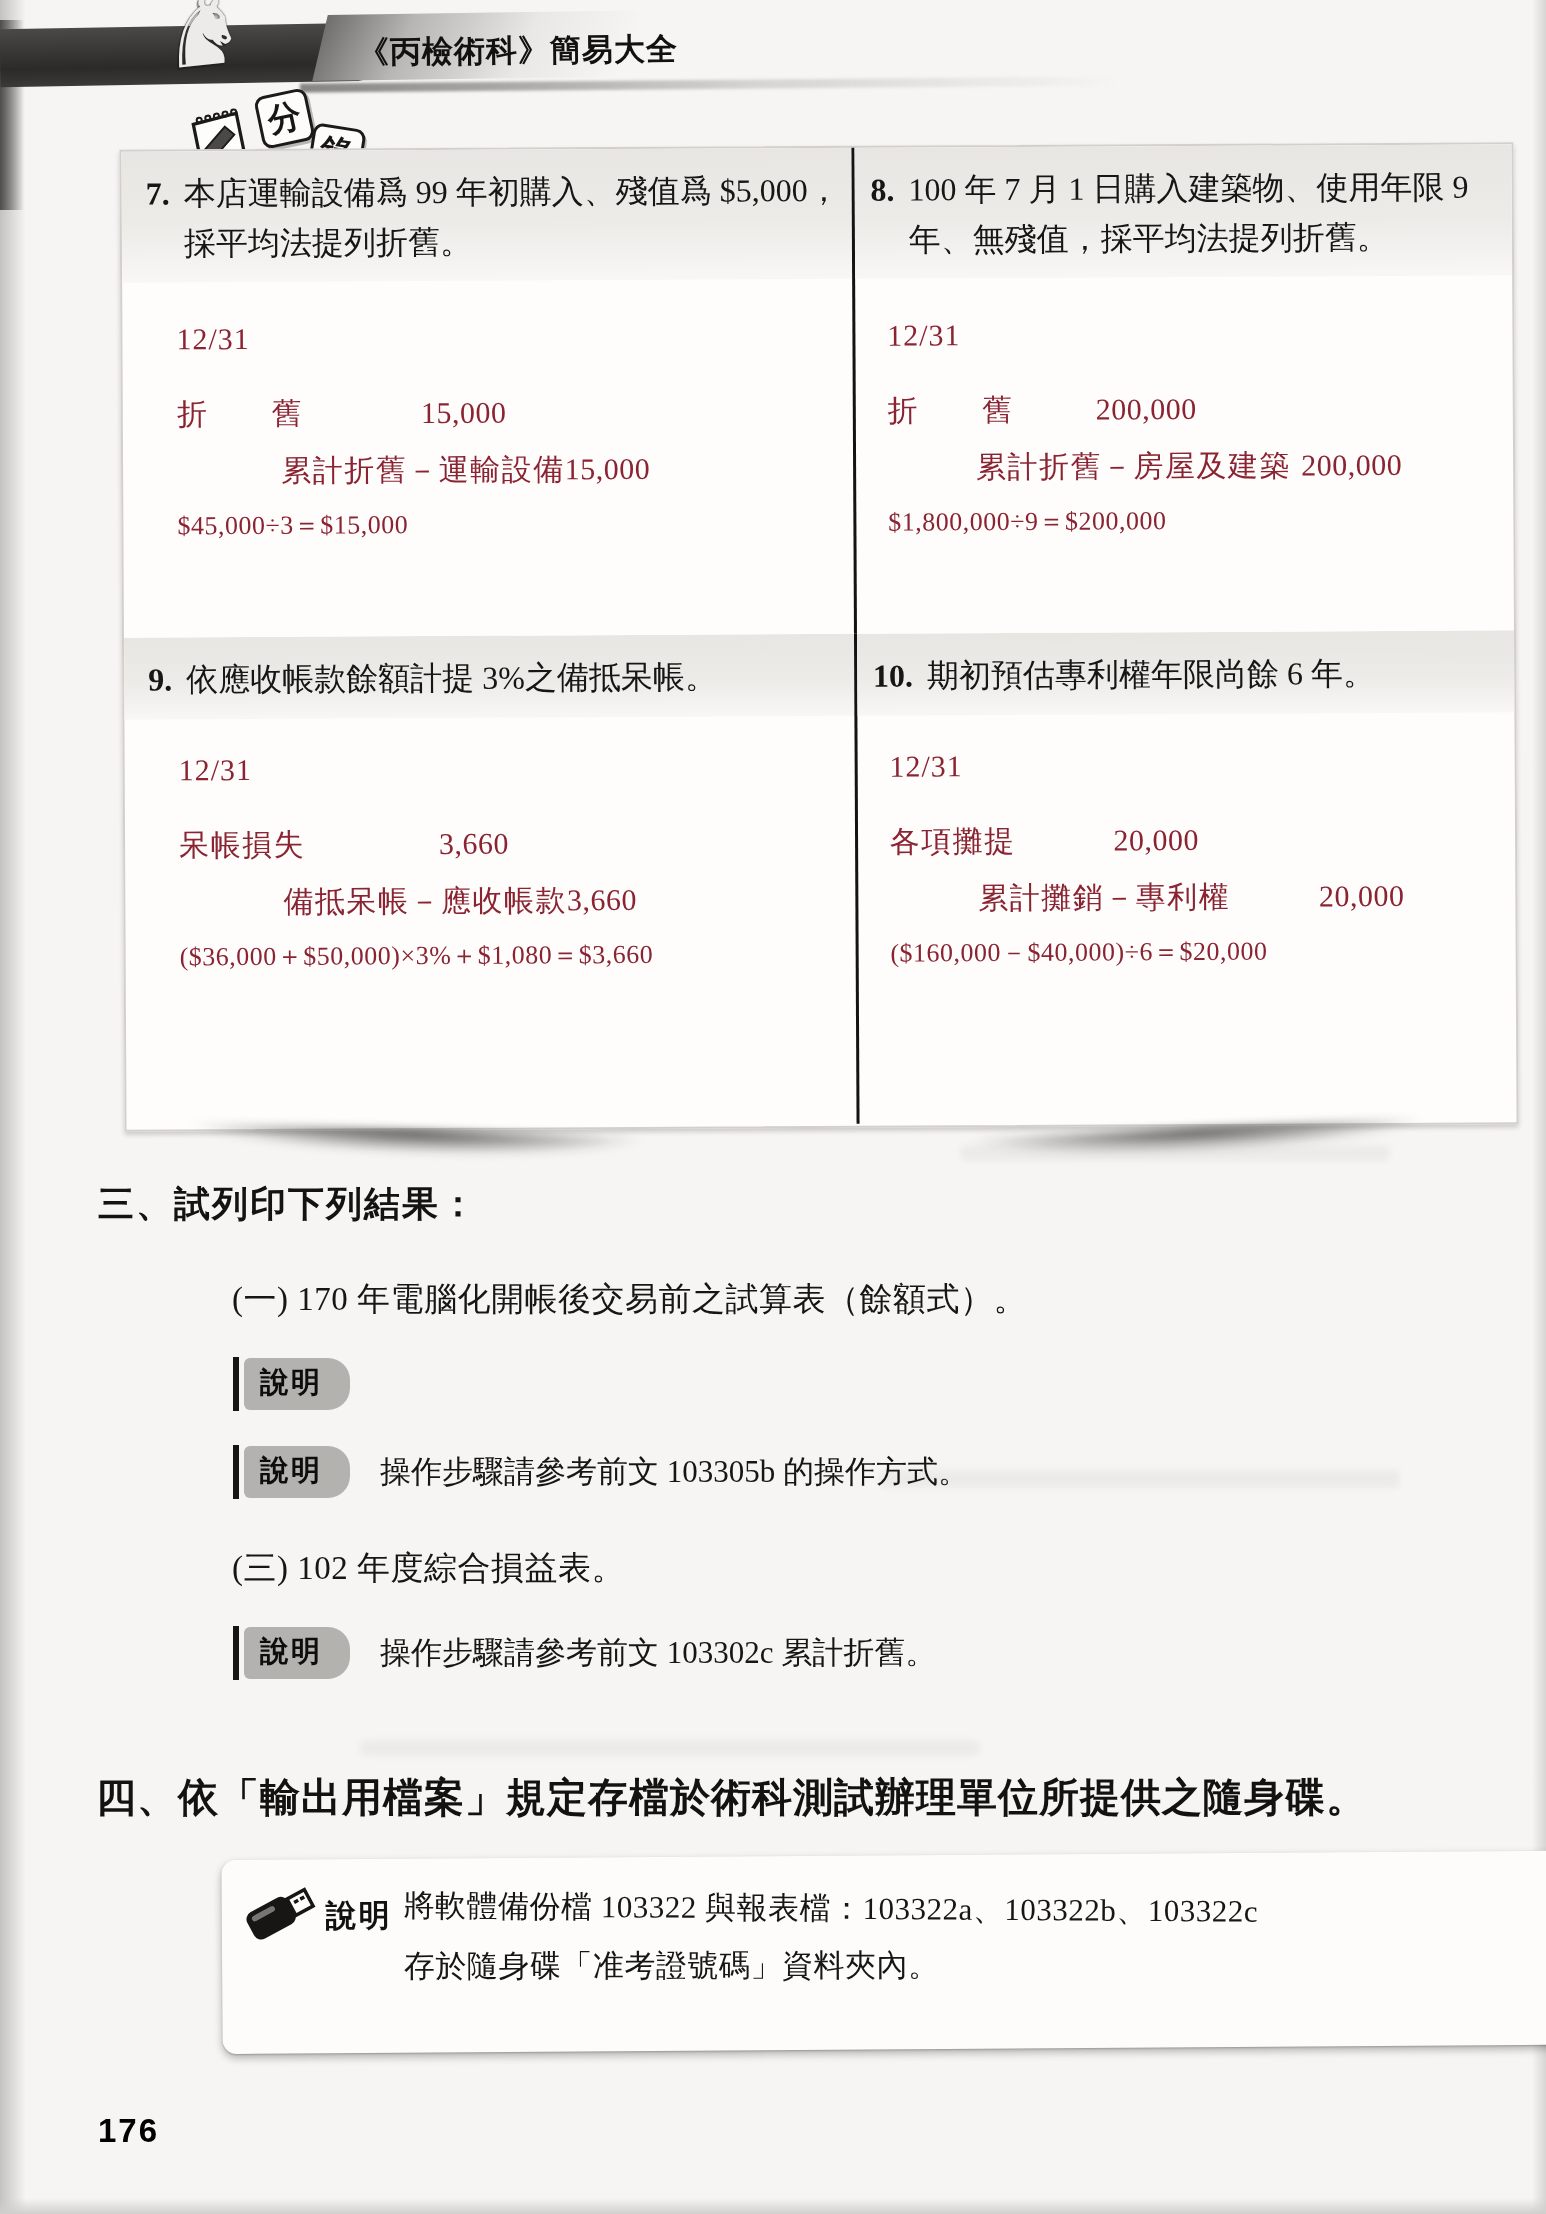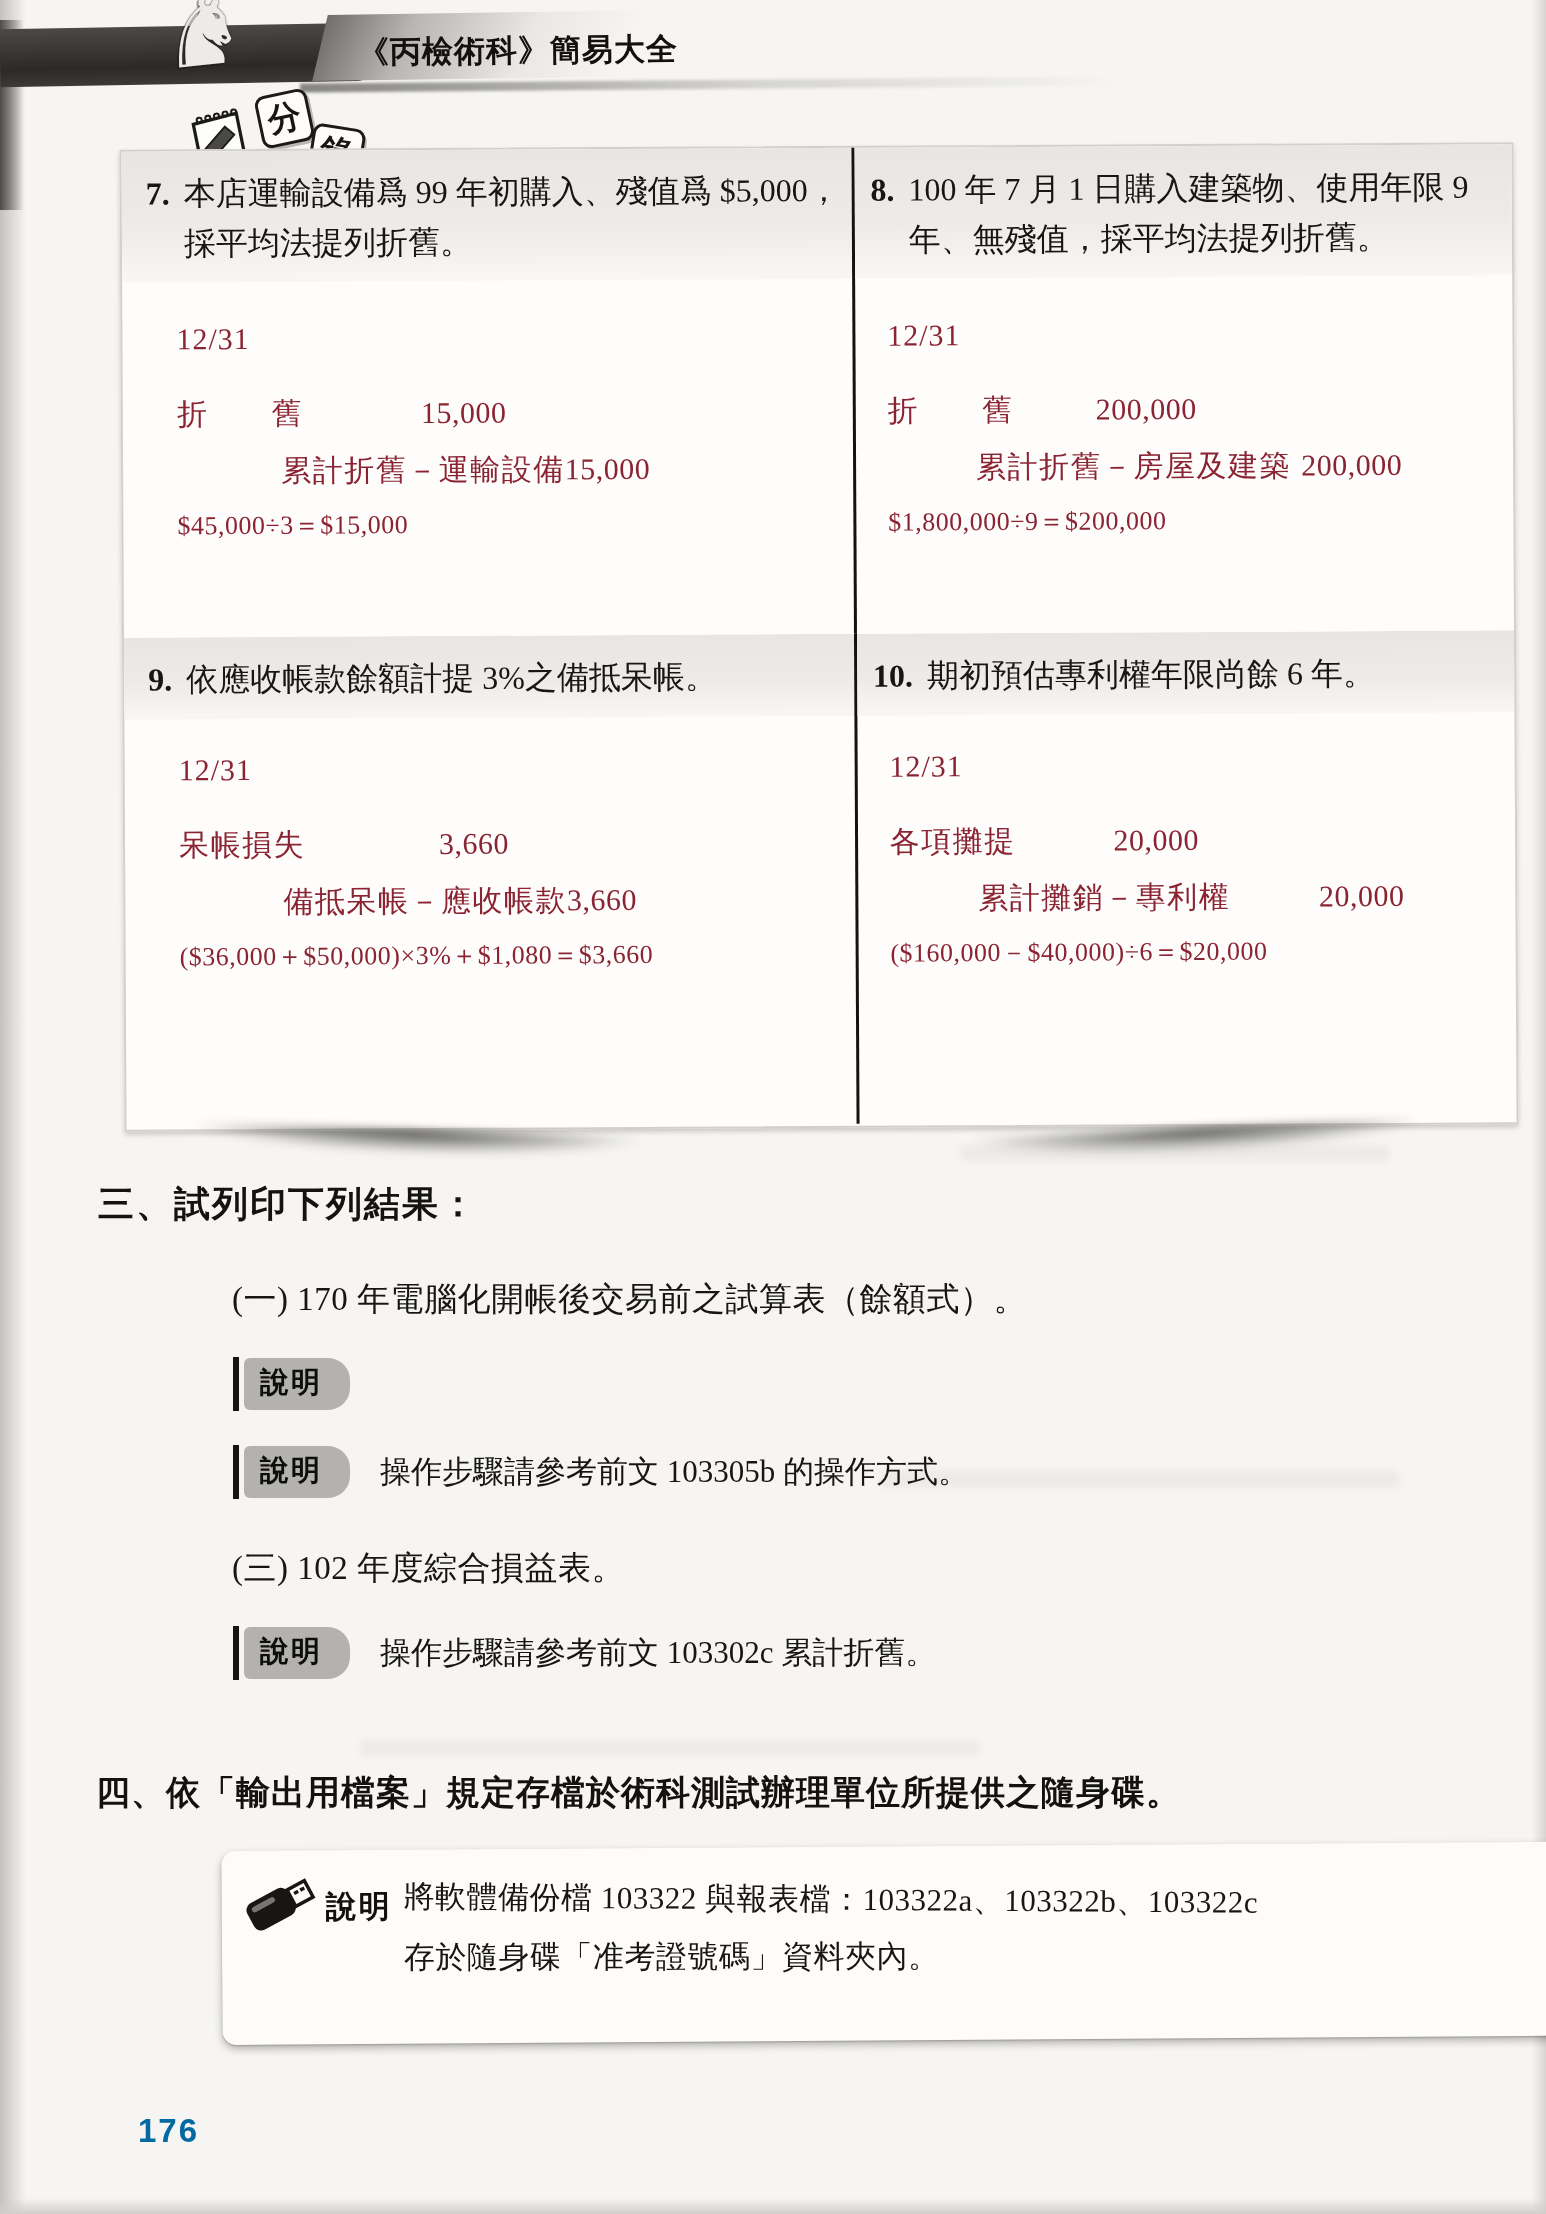--- a/index.html
+++ b/index.html
@@ -94,34 +94,34 @@
     font-family:"Liberation Sans","DejaVu Sans",sans-serif;color:#141312;}
   .s3-item{margin:48px 0 0 232px;font-size:33px;letter-spacing:.5px;}
   .s3-note{display:flex;align-items:center;gap:30px;margin:36px 0 22px 244px;font-size:31px;}
   .badge{position:relative;background:#b4b2af;color:#0d0d0c;font-weight:700;
     font-family:"Liberation Sans","DejaVu Sans",sans-serif;font-size:29px;
     padding:5px 28px 7px 16px;border-radius:6px 22px 22px 6px;letter-spacing:2px;}
   .badge::before{content:'';position:absolute;left:-11px;top:-1px;bottom:-1px;width:6px;background:#161514;}
 
   
   .sec4{position:absolute;left:0;top:1770px;width:1546px;}
-  .s4-heading{margin-left:96px;font-size:34px;font-weight:700;letter-spacing:1px;
+  .s4-heading{margin-left:96px;font-size:40px;font-weight:700;letter-spacing:1px;
     font-family:"Liberation Sans","DejaVu Sans",sans-serif;color:#131211;}
   .usb-box{position:relative;margin:30px 0 0 222px;width:1240px;min-height:140px;
     background:#fdfcfa;border-radius:14px;padding:26px 28px 28px 182px;
     box-shadow:0 4px 9px rgba(0,0,0,.28),0 1px 2px rgba(0,0,0,.2);
     transform:rotate(-0.4deg);}
   .usb-icon{position:absolute;left:22px;top:22px;width:74px;height:60px;transform:rotate(-28deg);}
   .u-badge{position:absolute;left:104px;top:36px;font-size:31px;font-weight:700;letter-spacing:2px;
     font-family:"Liberation Sans","DejaVu Sans",sans-serif;color:#121110;}
   .u-line1{font-size:31px;letter-spacing:.5px;transform:rotate(0.8deg);transform-origin:left center;}
   .u-line2{font-size:31px;letter-spacing:.5px;margin-top:22px;transform:rotate(0.3deg);}
 
   .pageno{position:absolute;left:98px;top:2112px;font-size:33px;font-weight:700;
-    font-family:"Liberation Sans","DejaVu Sans",sans-serif;letter-spacing:2px;color:#0369a1;margin-left:40px;}
+    font-family:"Liberation Sans","DejaVu Sans",sans-serif;letter-spacing:2px;color:#000000;}
 </style>
 </head>
 <body>
 
 <div class="page">
 
   <div class="edge-left"></div>
   <div class="edge-corner"></div>
   <div class="edge-right"></div>
   <div class="edge-bottom"></div>

